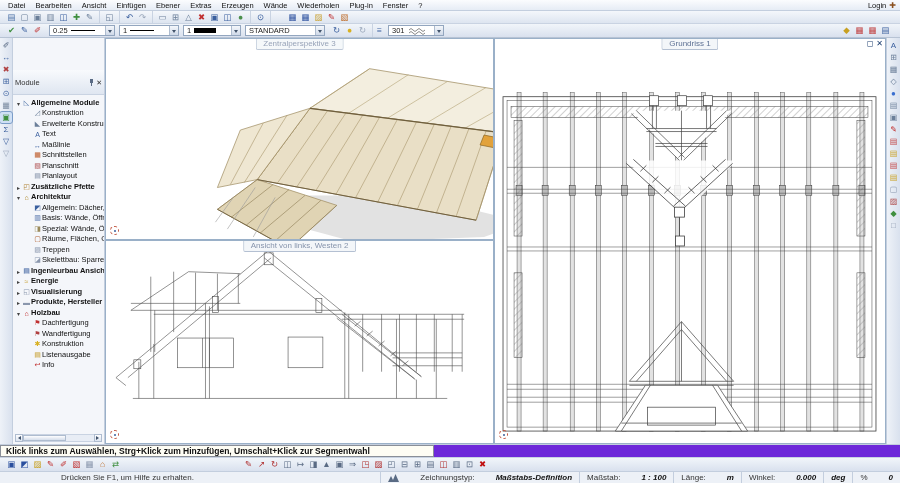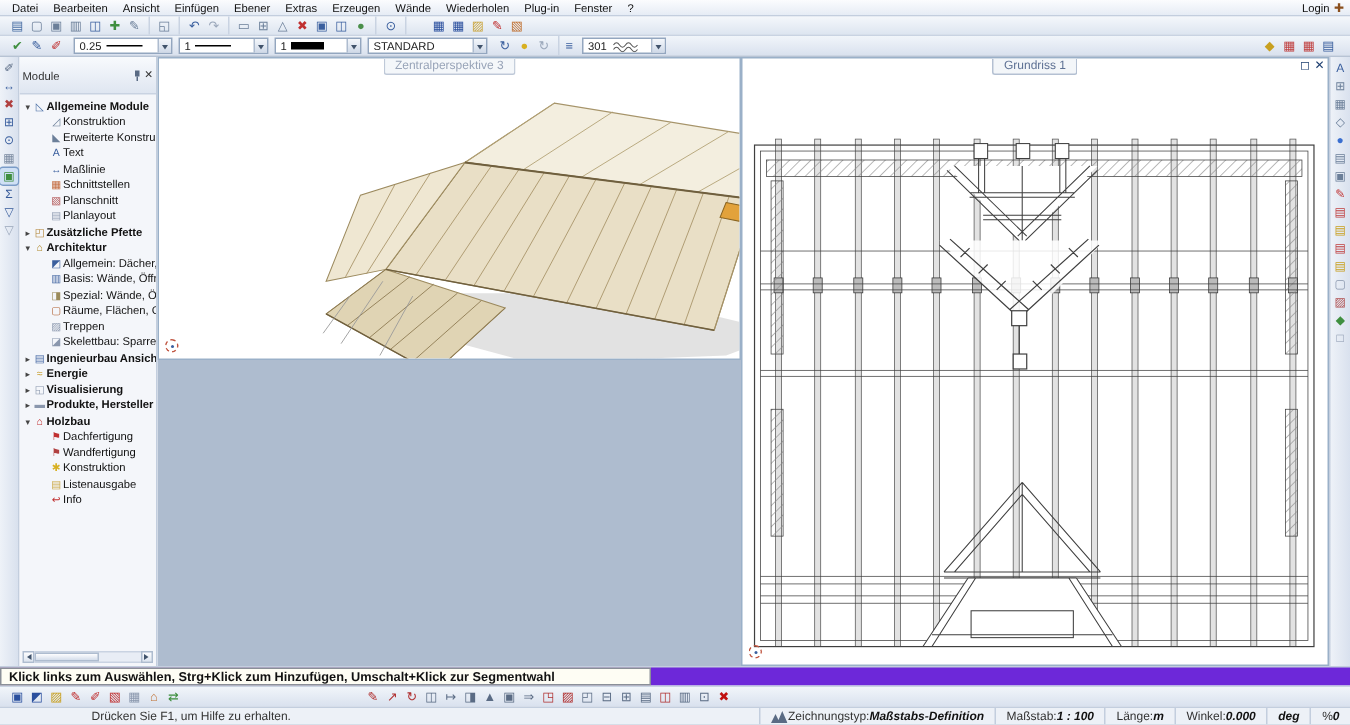--- a/index.html
+++ b/index.html
@@ -30,21 +30,21 @@
   .dd-btn::after { content:""; border:2.5px solid transparent; border-top:3px solid #41536b; margin-top:3px; }
 
   
   .main { display:flex; height:406px; }
   .rail { background:linear-gradient(90deg,#eef2f8,#d9e1ee); display:flex; flex-direction:column; align-items:center; padding-top:2px; gap:1px; }
   .rail-left { width:13px; border-right:1px solid #c3cede; }
   .rail-right { width:14px; border-left:1px solid #c3cede; }
   .rail .ticon { width:12px; height:11px; font-size:8px; }
 
   .module-panel { width:92px; background:#f4f6fa; border-right:1px solid #c3cede; position:relative; overflow:hidden; }
-  .mp-header { height:10px; background:linear-gradient(#f8fafd,#dfe6f1); border-bottom:1px solid #c9d3e2; display:flex; align-items:center; padding:12px 2px; }
+  .mp-header { height:10px; background:linear-gradient(#f8fafd,#dfe6f1); border-bottom:1px solid #c9d3e2; display:flex; align-items:center; padding:12px 2px;margin-top:32px; }
   .mp-title { font-size:7.5px; color:#333; }
   .mp-tools { margin-left:auto; display:flex; align-items:center; gap:2px; }
   .pin-icon { width:5px; height:7px; position:relative; }
   .pin-icon::before { content:""; position:absolute; top:0; left:1px; width:3px; height:4px; background:#5a6b84; }
   .pin-icon::after { content:""; position:absolute; top:4px; left:2px; width:1px; height:3px; background:#5a6b84; }
   .mp-close { font-size:7px; color:#333; line-height:7px; }
   .tree { padding-top:1px; }
   .trow { display:flex; align-items:flex-end; height:10.5px; white-space:nowrap; overflow:hidden; cursor:default; }
   .trow .arrow { width:7px; text-align:center; font-size:6px; color:#444; flex:0 0 auto; }
   .trow .tglyph { width:9px; font-size:7px; text-align:center; flex:0 0 auto; }
@@ -74,21 +74,21 @@
 
   
   .hintrow { height:13px; background:#6d28d9; border-top:1px solid #c3cede; display:flex; align-items:stretch; }
   .hintbox { width:434px; background:#fefdf4; border:1px solid #8a8f98; font-size:8.5px; font-weight:bold; color:#111; display:flex; align-items:center; padding:0 5px; white-space:nowrap; overflow:hidden; }
   .toolsrow { height:14px; background:linear-gradient(#f1f5fa,#d9e1ee); border-top:1px solid #c9d3e2; display:flex; align-items:center; }
   .toolsrow .grp-left { display:flex; margin-left:5px; }
   .toolsrow .grp-mid { display:flex; margin-left:120px; }
   .statusbar { height:12px; background:#edf1f7; border-top:1px solid #c3cede; display:flex; align-items:center; font-size:8px; color:#333; }
   .sb-help { padding-left:13px; white-space:nowrap;margin-left:48px; }
   .sb-right { margin-left:auto; display:flex; align-items:center; height:100%; }
-  .sb-cell { display:flex; align-items:center; gap:0; padding:0 7px; border-left:1px solid #c3cede; height:100%; white-space:nowrap; }
+  .sb-cell { display:flex; align-items:center; gap:21px; padding:0 7px; border-left:1px solid #c3cede; height:100%; white-space:nowrap; }
   .sb-cell b { font-weight:bold; color:#111;font-style:italic; }
   .mini-svg { display:block; }
 </style>
 </head>
 <body>
 
 <div class="menubar">
   <div style="display:flex">
 
   <span class="menu-item">Datei</span>
@@ -445,20 +445,47 @@
         <g stroke="#9a9a9a" stroke-width="0.6">
           <line x1="150" y1="150" x2="122" y2="192"></line>
             <line x1="170" y1="160" x2="148" y2="200"></line>
             <line x1="128" y1="160" x2="110" y2="185"></line>
         </g>
         <polygon points="380,97 400,101 396,111 376,107" fill="#e2a23b" stroke="#8a6420" stroke-width="0.7"></polygon>
       </svg>
       <span class="compass"></span>
     </div>
 
+    <div class="viewport vp-elevation">
+      <span class="vp-tab">Ansicht von links, Westen 2</span>
+      <svg class="vp-svg" viewBox="0 0 389 204" preserveAspectRatio="none">
+        <g stroke="#4a4a4a" stroke-width="0.6" fill="none">
+          <path d="M27 159 H343 M163 10 L10 138 M166 17 L22 138 M163 10 L317 137 M159 17 L310 139
+                   M48 70 H237 M48 74 H237 M237 74 H360 M237 79 H360
+                   M33 122 V159 M48 104 V159 M100 63 V159 M104 66 V159
+                   M240 72 V159 M244 74 V159 M292 79 V159 M332 79 V159
+                   M25 63 H135 M25 70 H48 M25 70 L83 31 L135 33 M133 33 V63
+                   M45 36 V70 M68 31 V70 M90 32 V70 M112 33 V70
+                   M45 70 V112 M49 70 V112 M68 70 V92
+                   M258 74 V132 M277 74 V132 M295 74 V132 M312 74 V132 M330 74 V132 M348 74 V132 M358 74 V132
+                   M288 113 H358 M288 118 H358 M288 126 H358
+                   M237 74 L317 137 M232 78 L311 140
+                   M250 86 l6 -5 M262 96 l6 -5 M274 106 l6 -5 M286 116 l6 -5 M298 126 l6 -5
+                   M312 140 V159 M10 138 L20 146
+                   M97 98 V128 M104 98 V128"></path>
+          <rect x="72" y="98" width="56" height="30"></rect>
+          <rect x="183" y="97" width="35" height="31"></rect>
+          <rect x="159" y="12" width="9" height="12"></rect>
+          <rect x="107" y="56" width="6" height="16"></rect>
+          <rect x="211" y="58" width="6" height="14"></rect>
+          <rect x="28" y="120" width="7" height="9"></rect>
+        </g>
+      </svg>
+      <span class="compass"></span>
+    </div>
 
     <div class="viewport vp-plan">
       <span class="vp-tab" style="color:#5e7194">Grundriss 1</span>
       <span class="vp-controls">
         <span>◻</span>
         <span>✕</span>
       </span>
       <svg class="vp-svg" viewBox="0 0 389 406" preserveAspectRatio="none">
         <defs>
           <pattern id="hatchP" patternUnits="userSpaceOnUse" width="5" height="5" patternTransform="rotate(45)">

